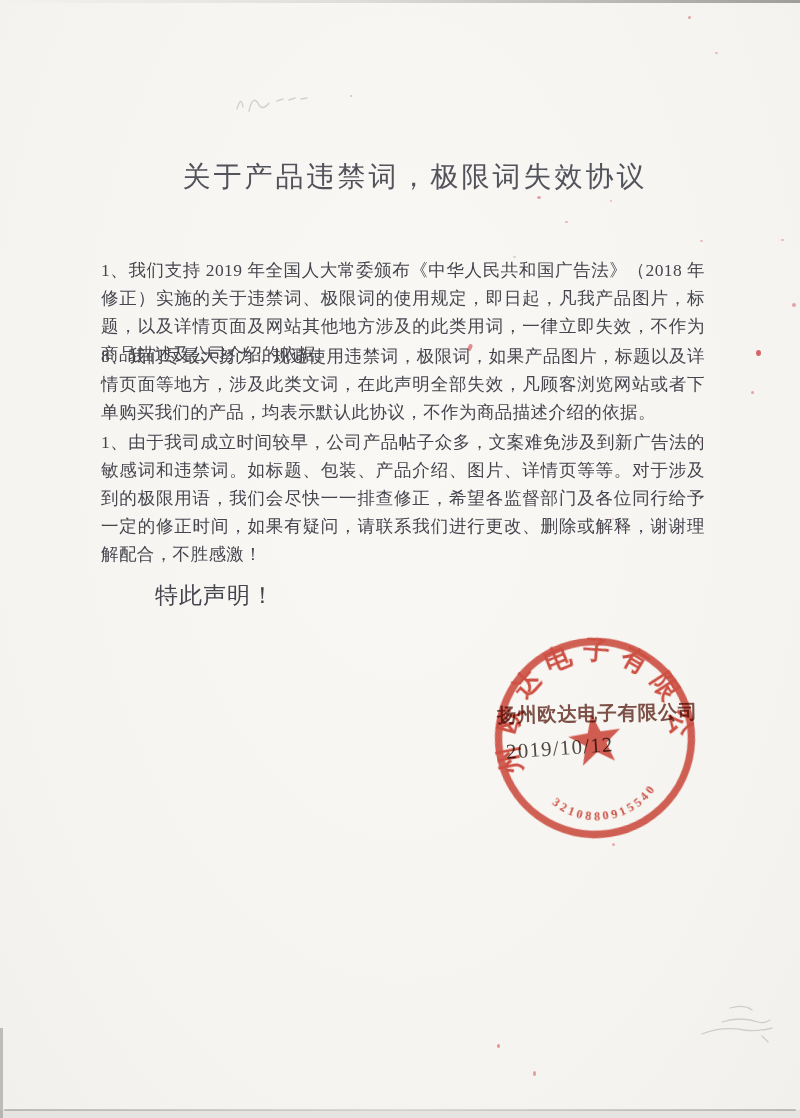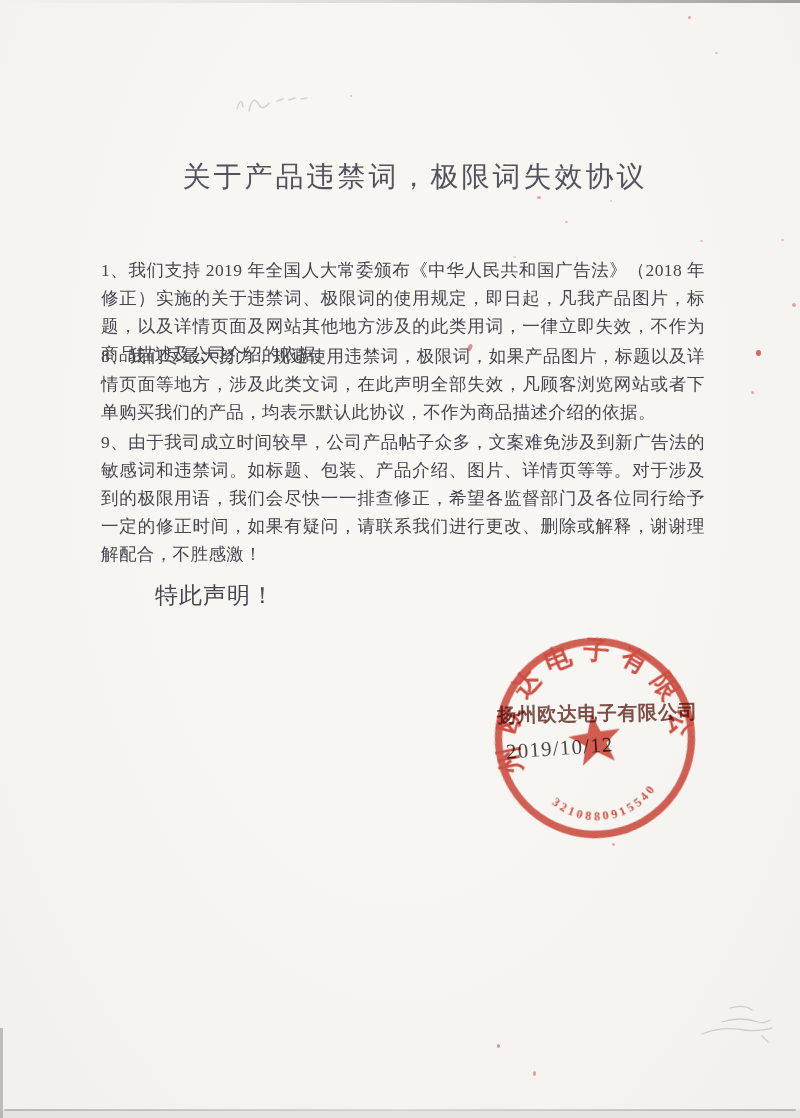--- a/index.html
+++ b/index.html
@@ -72,21 +72,21 @@
 <div class="page">
 
   <div class="edge-top"></div>
   <div class="edge-bottom-band"></div>
   <div class="edge-bottom-line"></div>
   <div class="edge-left-sliver"></div>
 
   <h1 class="title">关于产品违禁词，极限词失效协议</h1>
   <p class="para p1">1、我们支持 2019 年全国人大常委颁布《中华人民共和国广告法》（2018 年修正）实施的关于违禁词、极限词的使用规定，即日起，凡我产品图片，标题，以及详情页面及网站其他地方涉及的此类用词，一律立即失效，不作为商品描述及公司介绍的依据。</p>
   <p class="para p2">8、我们尽最大努力，规避使用违禁词，极限词，如果产品图片，标题以及详情页面等地方，涉及此类文词，在此声明全部失效，凡顾客浏览网站或者下单购买我们的产品，均表示默认此协议，不作为商品描述介绍的依据。</p>
-  <p class="para p3">9、由于我司成立时间较早，公司产品帖子众多，文案难免涉及到新广告法的敏感词和违禁词。如标题、包装、产品介绍、图片、详情页等等。对于涉及到的极限用语，我们会尽快一一排查修正，希望各监督部门及各位同行给予一定的修正时间，如果有疑问，请联系我们进行更改、删除或解释，谢谢理解配合，不胜感激！</p>
+  <p class="para p3">1、由于我司成立时间较早，公司产品帖子众多，文案难免涉及到新广告法的敏感词和违禁词。如标题、包装、产品介绍、图片、详情页等等。对于涉及到的极限用语，我们会尽快一一排查修正，希望各监督部门及各位同行给予一定的修正时间，如果有疑问，请联系我们进行更改、删除或解释，谢谢理解配合，不胜感激！</p>
   <p class="declaration">特此声明！</p>
 
   <div class="stamp-company-print">扬州欧达电子有限公司</div>
   <div class="stamp-date">2019/10/12</div>
 
   <div class="stamp">
     <svg viewBox="0 0 200 200">
       <defs>
         <path id="arcTop" d="M 31.4 127.7 A 74 74 0 1 1 168.6 127.7" fill="none"></path>
         <path id="arcBottom" d="M 39.4 137.9 A 66 66 0 0 0 160.6 137.9" fill="none"></path>

